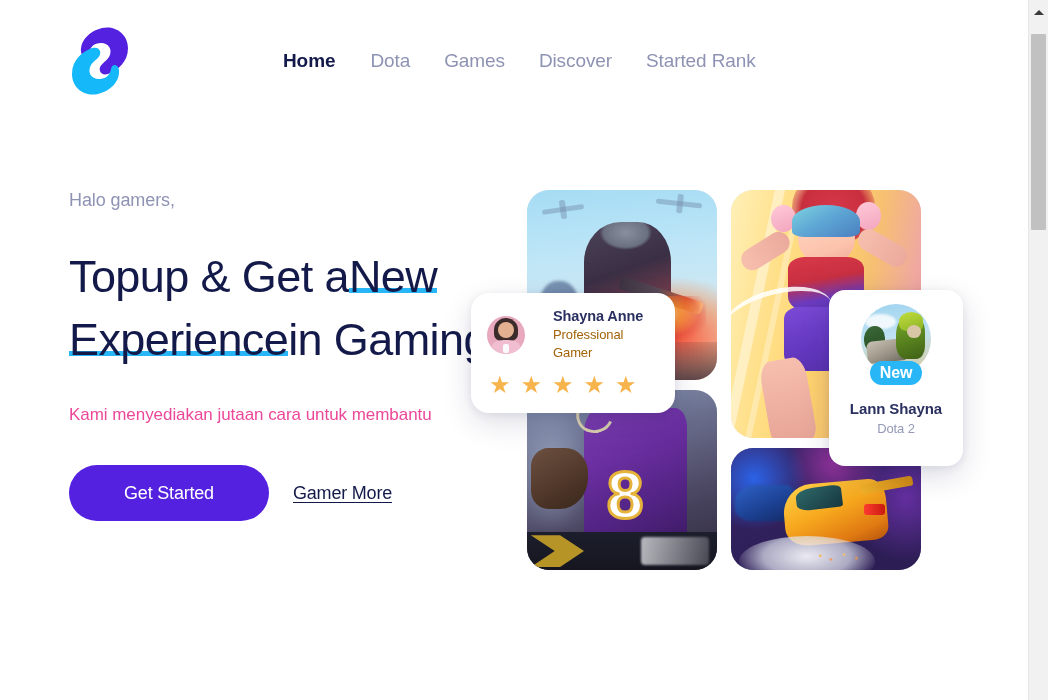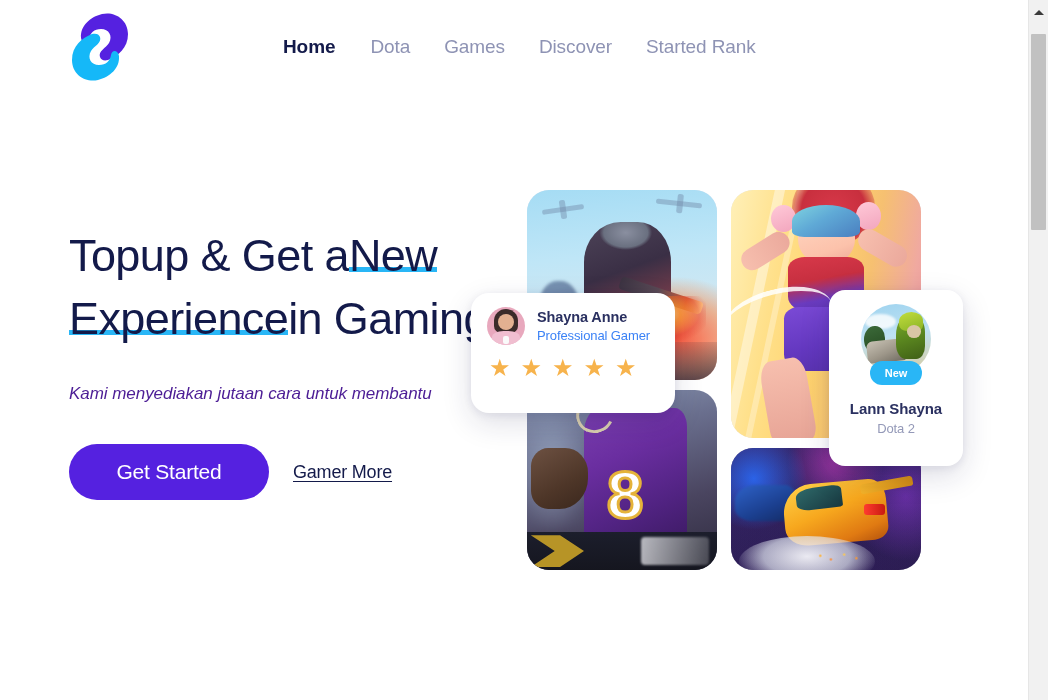--- a/index.html
+++ b/index.html
@@ -26,21 +26,21 @@
     left: 0; top: 0;
     width: 1028px;
     height: 700px;
     background: #ffffff;
     overflow: hidden;
   }
 
   
   #header {
     position: absolute;
-    left: 0; top: 0;
+    left: 0; top: 14px;
     width: 812px;
     height: 100px;
     display: flex;
     align-items: center;
   }
 
   #logo-wrap {
     position: absolute;
     left: 68px;
     top: 10px;
@@ -118,39 +118,38 @@
     background-repeat: no-repeat;
     background-size: 100% 5px;
     background-position: 0 calc(100% - 9px);
     padding-bottom: 0;
   }
 
   #subtext {
     margin-top: 29px;
     font-size: 17px;
     line-height: 30px;
-    color: #4c1d95;
+    color: #ec4899;
     letter-spacing: -0.05px;
-    font-style: italic;
   }
 
   #cta-row {
     margin-top: 35px;
     display: flex;
     align-items: center;
     gap: 24px;
   }
 
   #get-started {
     width: 200px;
     height: 56px;
     border-radius: 28px;
     background: #5521e0;
     color: #ffffff;
-    font-size: 21px;
+    font-size: 18px;
     display: flex;
     align-items: center;
     justify-content: center;
     border: none;
     cursor: pointer;
     font-family: "Liberation Sans", sans-serif;
     letter-spacing: -0.2px;
   }
 
   #learn-more {
@@ -437,21 +436,21 @@
     width: 204px;
     height: 120px;
     background: #ffffff;
     border-radius: 18px;
     box-shadow: 0 10px 30px rgba(30,30,80,0.14), 0 2px 8px rgba(30,30,80,0.08);
     padding: 14px 16px;
   }
   #testimonial-top {
     display: flex;
     align-items: center;
-    gap: 12px;
+    gap: 28px;
   }
   #avatar {
     width: 38px; height: 38px;
     border-radius: 50%;
     overflow: hidden;
     position: relative;
     background: #e8a8bd;
     flex: 0 0 38px;
   }
   .av-hair {
@@ -480,21 +479,21 @@
   }
   #t-name {
     font-size: 14.5px;
     font-weight: bold;
     color: #2a3060;
     line-height: 19px;
     letter-spacing: -0.1px;
   }
   #t-role {
     font-size: 13px;
-    color: #3b82f6;
+    color: #a16207;
     line-height: 18px;
     letter-spacing: -0.1px;
   }
   #stars {
     margin-top: 11px;
     display: flex;
     gap: 10px;
     padding-left: 2px;
   }
   .star { color: #f7b34c; font-size: 24px; line-height: 24px; }
@@ -559,21 +558,21 @@
     border-radius: 50%;
   }
   #gc-badge {
     position: relative;
     margin: -13px auto 0;
     width: 52px;
     height: 24px;
     border-radius: 12px;
     background: #29b6f6;
     color: #ffffff;
-    font-size: 11px;
+    font-size: 16px;
     font-weight: bold;
     display: flex;
     align-items: center;
     justify-content: center;
     letter-spacing: -0.1px;
   }
   #gc-title {
     margin-top: 15px;
     font-size: 15px;
     font-weight: bold;
@@ -637,20 +636,21 @@
         <span class="nav-item">Dota</span>
         <span class="nav-item">Games</span>
         <span class="nav-item">Discover</span>
         <span class="nav-item">Started Rank</span>
       </div>
 
     </div>
 
     <div id="hero-left">
 
+      <div id="halo">Halo gamers,</div>
 
       <h1 id="headline"><span>Topup &amp; Get a</span><span class="hl-underline">New Experience</span><span>in Gaming</span></h1>
 
       <div id="subtext">
         <div>Kami menyediakan jutaan cara untuk membantu</div>
       </div>
 
       <div id="cta-row">
         <button id="get-started">Get Started</button>
         <a id="learn-more">Gamer More</a>

